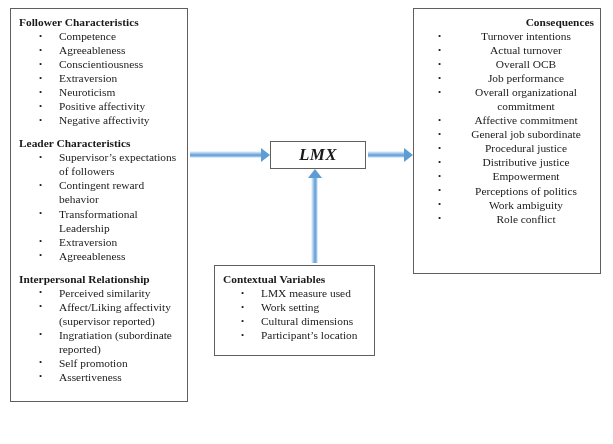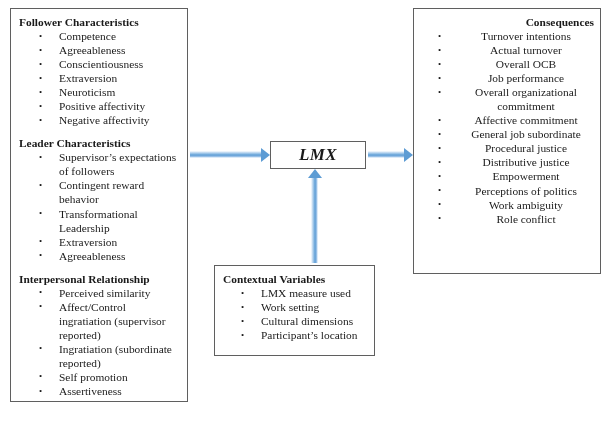--- a/index.html
+++ b/index.html
@@ -215,21 +215,21 @@
         <li>Transformational Leadership</li>
         <li>Extraversion</li>
         <li>Agreeableness</li>
       </ul>
     </div>
 
     <div class="group">
       <div class="group-title">Interpersonal Relationship</div>
       <ul class="bullets">
         <li>Perceived similarity</li>
-        <li>Affect/Control ingratiation (supervisor reported)</li>
+        <li>Affect/Liking affectivity (supervisor reported)</li>
         <li>Ingratiation (subordinate reported)</li>
         <li>Self promotion</li>
         <li>Assertiveness</li>
       </ul>
     </div>
 
   </div>
 
   <div class="box" id="box-lmx">
     <span class="lmx-label">LMX</span>

